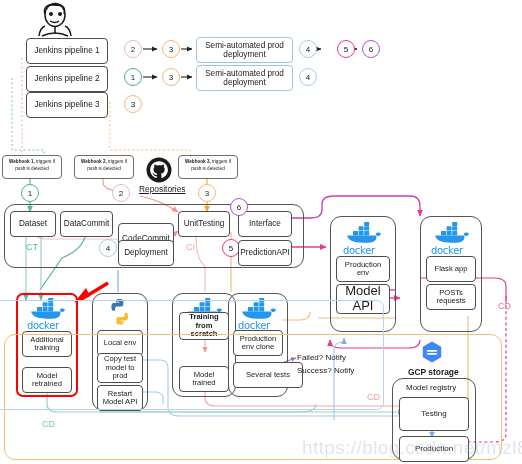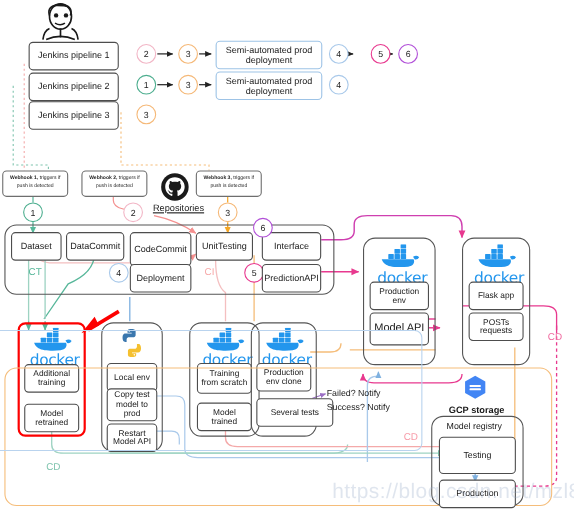--- a/index.html
+++ b/index.html
@@ -50,21 +50,21 @@
   .tag.ct{color:#57b79a;}
   .tag.ci{color:#f7a9a9;}
   .tag.cd-green{color:#7fc4ae;}
   .tag.cd-pink{color:#f79ba8;}
   .tag.cd-magenta{color:#f06ba0;}
 
   .notify{position:absolute;font-size:8px;color:#1a1a1a;white-space:nowrap;}
 
   
   .logo{position:absolute;display:flex;align-items:center;justify-content:center;}
-  .dockword{position:absolute;font-size:14px;color:#2396ed;
+  .dockword{position:absolute;font-size:10px;color:#2396ed;
             font-family:"DejaVu Sans",sans-serif;letter-spacing:-0.3px;}
 
   .wm{position:absolute;font-size:19px;color:rgba(150,170,200,.30);
       white-space:nowrap;letter-spacing:.4px;}
 </style>
 </head>
 <body>
 
 <div id="root">
 
@@ -236,21 +236,21 @@
       <circle cx="13" cy="13" r="12.5" fill="#1a1a1a"></circle>
       <path d="M13,4.2 C7.9,4.2 4.2,8 4.2,12.8 c0,3.9 2.5,7.2 5.9,8.3 .4.1 .6-.2 .6-.4 v-1.6 c-2.4.5-2.9-1.1-2.9-1.1 -.4-1-1-1.3-1-1.3 -.8-.6 .1-.6 .1-.6 .9.1 1.3.9 1.3.9 .8,1.3 2.1,.9 2.6,.7 .1-.6 .3-1 .6-1.2 -1.9-.2-3.9-1-3.9-4.3 0-.9 .3-1.7 .9-2.3 -.1-.2-.4-1.1 .1-2.3 0,0 .7-.2 2.4,.9 .7-.2 1.4-.3 2.2-.3 .7,0 1.5,.1 2.2,.3 1.7-1.1 2.4-.9 2.4-.9 .5,1.2 .2,2.1 .1,2.3 .6,.6 .9,1.4 .9,2.3 0,3.3-2,4.1-3.9,4.3 .3,.3 .6,.8 .6,1.7 v2.5 c0,.3 .2,.6 .6,.4 3.4-1.1 5.9-4.4 5.9-8.3 C21.8,8 18.1,4.2 13,4.2 z" fill="#ffffff"></path>
     </svg>
   </div>
   <div class="lbl" style="left:139px;top:184px;text-decoration:underline;">Repositories</div>
 
   <div class="group gray" style="left:4px;top:204px;width:300px;height:64px;"></div>
 
   <div class="box" style="left:10px;top:211px;width:46px;height:15px;">Dataset</div>
   <div class="box" style="left:60px;top:211px;width:53px;height:15px;">DataCommit</div>
-  <div class="box" style="left:118px;top:211px;width:56px;height:31px;">CodeCommit</div>
+  <div class="box" style="left:118px;top:223px;width:56px;height:31px;">CodeCommit</div>
   <div class="box" style="left:178px;top:211px;width:52px;height:15px;">UnitTesting</div>
   <div class="box" style="left:238px;top:211px;width:54px;height:15px;">Interface</div>
 
   <div class="circ c-blue" style="left:99px;top:239px;">4</div>
   <div class="box" style="left:118px;top:240px;width:56px;height:15px;">Deployment</div>
 
   <div class="circ c-magenta" style="left:222px;top:239px;">5</div>
   <div class="box" style="left:238px;top:240px;width:54px;height:15px;">PredictionAPI</div>
 
   <div class="circ c-purple" style="left:230px;top:198px;">6</div>
@@ -297,21 +297,21 @@
         <rect x="22.2" y="9" width="5" height="4.4" rx=".5"></rect>
         <rect x="16.6" y="4.3" width="5" height="4.3" rx=".5"></rect>
         <rect x="22.2" y="4.3" width="5" height="4.3" rx=".5"></rect>
         <rect x="22.2" y="0" width="5" height="4" rx=".5"></rect>
         <path d="M5,13.6 h29 c1.5,2.8 -0.4,6.2 -5,6.8 -6,.8 -16,.6 -20,-1.8 -2.2-1.3 -3.4-3.2 -4-5 z"></path>
         <path d="M33.5,11.5 q3.2,-2 5.6,.4 q-1.2,2.4 -4,2 z"></path>
       </g>
     </svg>
   </div>
   <div class="dockword" style="left:184px;top:320px;">docker</div>
-  <div class="box thin" style="left:179px;top:330px;width:50px;height:28px;font-size:7.6px;">Training from scratch</div>
+  <div class="box thin" style="left:179px;top:312px;width:50px;height:28px;font-size:7.6px;font-weight:bold;">Training from scratch</div>
   <div class="box thin" style="left:179px;top:366px;width:50px;height:21px;font-size:7.6px;">Model trained</div>
 
   <div class="group gray" style="left:228px;top:293px;width:60px;height:104px;"></div>
   <div class="logo" style="left:237px;top:298px;width:42px;height:22px;">
     <svg viewBox="0 0 42 22" width="42" height="22">
       <g fill="#2396ed">
         <rect x="11" y="9" width="5" height="4.4" rx=".5"></rect>
         <rect x="16.6" y="9" width="5" height="4.4" rx=".5"></rect>
         <rect x="22.2" y="9" width="5" height="4.4" rx=".5"></rect>
         <rect x="16.6" y="4.3" width="5" height="4.3" rx=".5"></rect>
@@ -336,21 +336,21 @@
         <rect x="16.6" y="4.3" width="5" height="4.3" rx=".5"></rect>
         <rect x="22.2" y="4.3" width="5" height="4.3" rx=".5"></rect>
         <rect x="22.2" y="0" width="5" height="4" rx=".5"></rect>
         <path d="M5,13.6 h29 c1.5,2.8 -0.4,6.2 -5,6.8 -6,.8 -16,.6 -20,-1.8 -2.2-1.3 -3.4-3.2 -4-5 z"></path>
         <path d="M33.5,11.5 q3.2,-2 5.6,.4 q-1.2,2.4 -4,2 z"></path>
       </g>
     </svg>
   </div>
   <div class="dockword" style="left:343px;top:245px;">docker</div>
   <div class="box thin" style="left:336px;top:256px;width:54px;height:22px;font-size:7.6px;">Production env</div>
-  <div class="box thin" style="left:336px;top:284px;width:54px;height:30px;font-size:10px;">Model API</div>
+  <div class="box thin" style="left:336px;top:284px;width:54px;height:30px;font-size:13px;">Model API</div>
 
   <div class="group gray" style="left:420px;top:216px;width:62px;height:116px;"></div>
   <div class="logo" style="left:430px;top:222px;width:42px;height:22px;">
     <svg viewBox="0 0 42 22" width="42" height="22">
       <g fill="#2396ed">
         <rect x="11" y="9" width="5" height="4.4" rx=".5"></rect>
         <rect x="16.6" y="9" width="5" height="4.4" rx=".5"></rect>
         <rect x="22.2" y="9" width="5" height="4.4" rx=".5"></rect>
         <rect x="16.6" y="4.3" width="5" height="4.3" rx=".5"></rect>
         <rect x="22.2" y="4.3" width="5" height="4.3" rx=".5"></rect>

